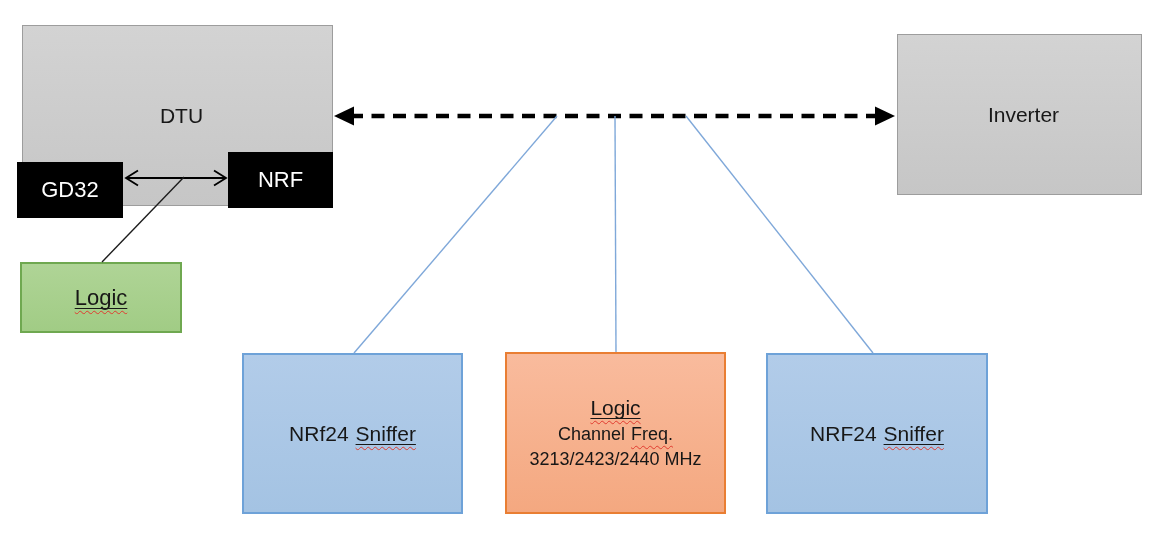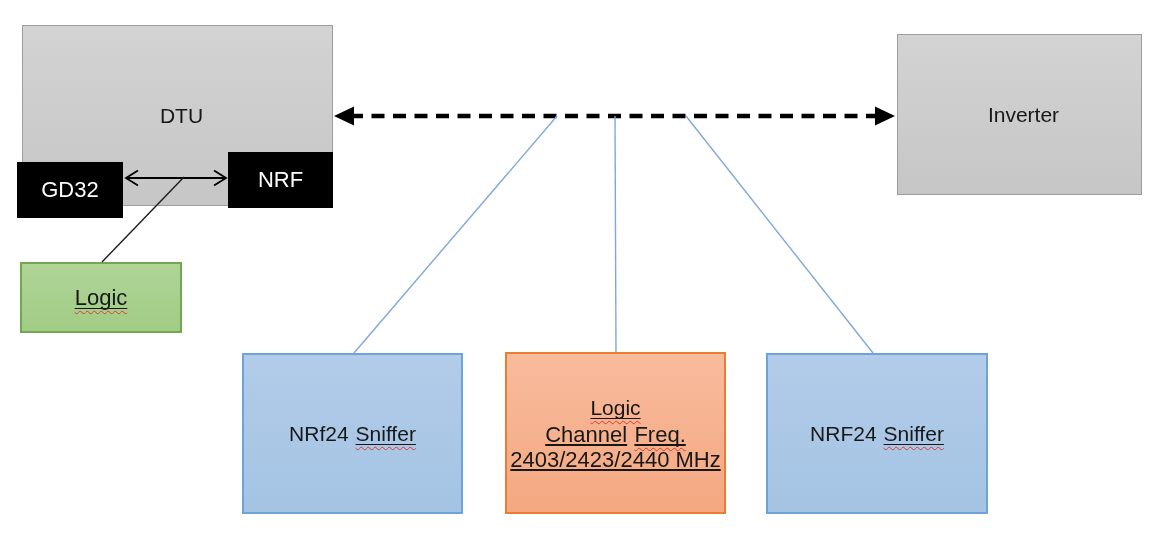--- a/index.html
+++ b/index.html
@@ -15,21 +15,21 @@
   .chip{background:#000;color:#fff;font-size:22px;z-index:2;}
   .gd32{left:17px;top:162px;width:106px;height:56px;}
   .nrfchip{left:228px;top:152px;width:105px;height:56px;}
   .logic{left:20px;top:262px;width:162px;height:71px;font-size:22px;
          background:linear-gradient(#afd496,#a1cc85);border:2px solid #6fa850;}
   .bluebox{background:linear-gradient(#b2cce9,#a4c3e3);border:2px solid #6ea2d8;font-size:21px;line-height:32px;}
   .sniffer-left{left:242px;top:353px;width:221px;height:161px;}
   .sniffer-right{left:766px;top:353px;width:222px;height:161px;}
   .hackrf{left:505px;top:352px;width:221px;height:162px;
           background:linear-gradient(#f9bb9d,#f4a880);border:2px solid #e97e33;font-size:21px;line-height:28px;}
-  .hackrf .sub{font-size:22px;line-height:25px;text-decoration:underline;}
+  .hackrf .sub{font-size:18px;line-height:25px;}
   .wavy{text-decoration-line:underline;text-decoration-style:wavy;text-decoration-color:#e03b2f;
         text-decoration-thickness:1px;text-underline-offset:5px;text-decoration-skip-ink:none;}
   .solid-u{text-decoration-line:underline;text-decoration-style:solid;text-decoration-color:#171717;
         text-decoration-thickness:1.2px;text-underline-offset:3px;text-decoration-skip-ink:none;}
   .gap{margin-right:0.33em;}
   svg.overlay{position:absolute;left:0;top:0;z-index:10;pointer-events:none;}
 </style>
 </head>
 <body>
 
@@ -61,21 +61,21 @@
     </div>
   </div>
 
   <div class="box hackrf">
     <div>
       <span class="wavy"><span class="solid-u">Logic</span></span>
     </div>
     <div class="sub">
       <span class="gap">Channel</span><span class="wavy"><span>Freq.</span></span>
     </div>
-    <div class="sub">2403/2423/2440 MHz</div>
+    <div class="sub">3213/2423/2440 MHz</div>
   </div>
 
   <div class="box bluebox sniffer-right">
     <div>
       <span class="gap">NRF24</span><span class="wavy"><span class="solid-u">Sniffer</span></span>
     </div>
   </div>
 
   <svg class="overlay" width="1157" height="543" viewBox="0 0 1157 543">
 

